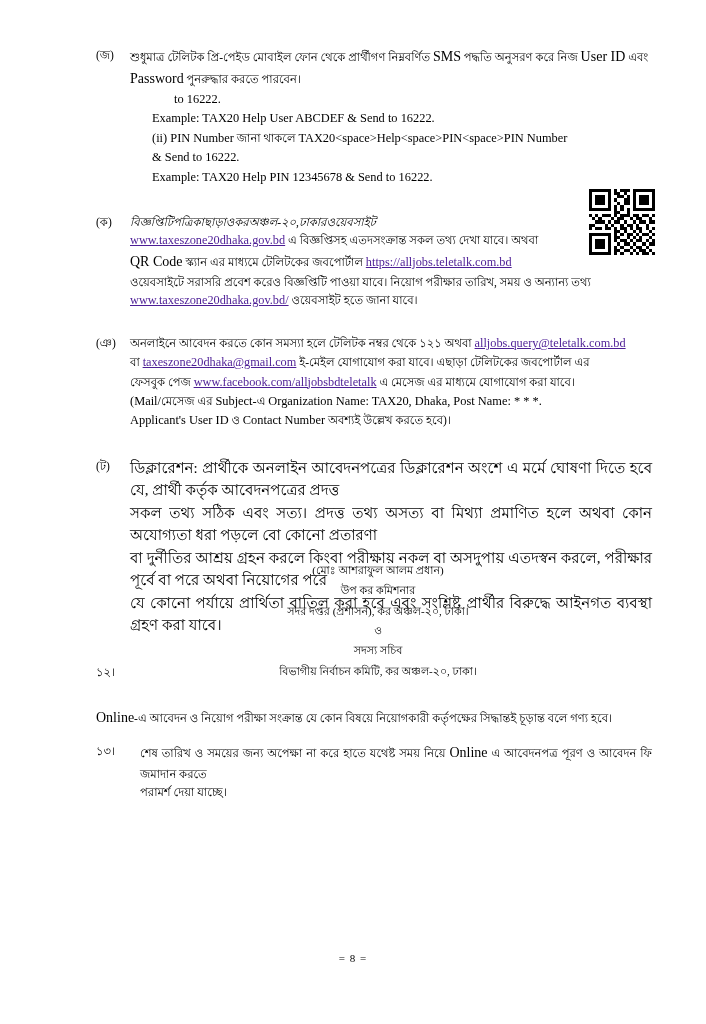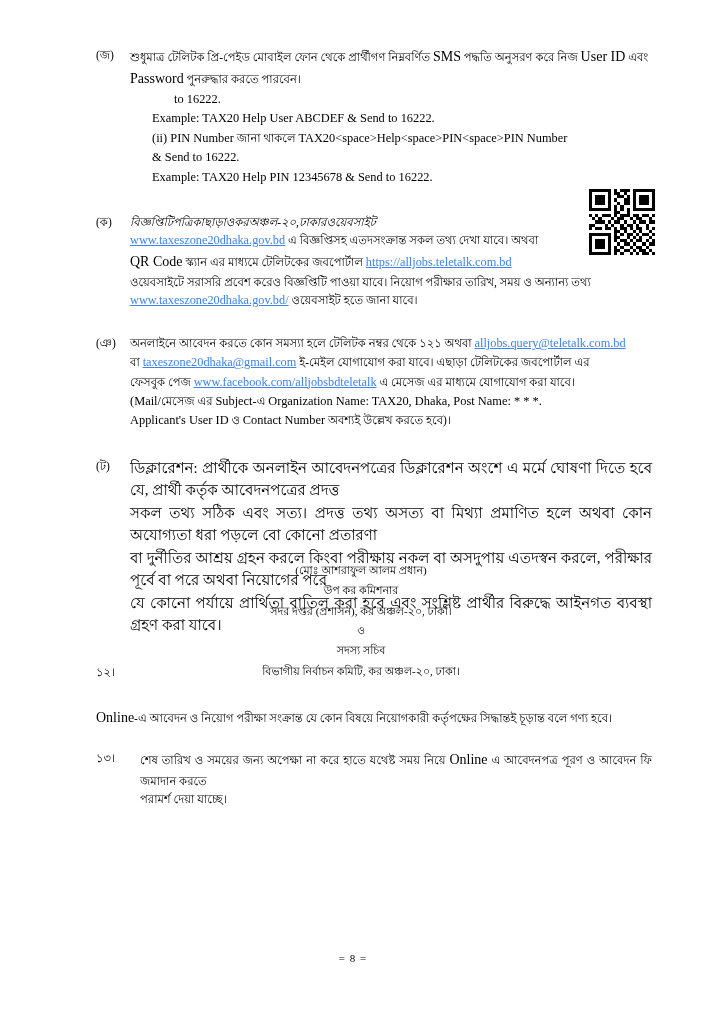--- a/index.html
+++ b/index.html
@@ -51,21 +51,21 @@
   .tight { line-height: 1.5; }
   .lat {
     font-family: "Liberation Serif", serif;
     font-size: 12.4px;
   }
   .big-lat {
     font-family: "Liberation Serif", serif;
     font-size: 14px;
   }
   .link {
-    color: #3b82f6;
+    color: #4c1d95;
     text-decoration: underline;
     font-family: "Liberation Serif", serif;
     font-size: 12.3px;
   }
   .indent1 { padding-left: 22px; display: block; }
   .indent2 { padding-left: 44px; display: block; }
 
   
   .qr-wrap {
     position: absolute;
@@ -103,21 +103,21 @@
   .clause .txt {
     flex: 1 1 auto;
     font-size: 11.5px;
     line-height: 1.6;
     text-align: justify;
   }
 
   
   .sign {
     position: absolute;
-    left: 83px;
+    left: 100px;
     top: 560px;
     width: 556px;
     text-align: center;
     font-size: 11px;
     line-height: 1.85;
   }
   .sign .l { display: block; }
   .sign .amp { display: block; font-size: 10.5px; }
 
   
@@ -191,21 +191,21 @@
       </div>
     </div>
 
     <div class="clause" style="margin-top:26px;flex-direction:column;">
       <div class="num">১২।</div>
       <div class="txt">
         <span class="big-lat">Online</span>-এ আবেদন ও নিয়োগ পরীক্ষা সংক্রান্ত যে কোন বিষয়ে নিয়োগকারী কর্তৃপক্ষের সিদ্ধান্তই চূড়ান্ত বলে গণ্য হবে।
       </div>
     </div>
 
-    <div class="clause" style="margin-top:20px;">
+    <div class="clause" style="margin-top:13px;">
       <div class="num">১৩।</div>
       <div class="txt">
         <span class="line">শেষ তারিখ ও সময়ের জন্য অপেক্ষা না করে হাতে যথেষ্ট সময় নিয়ে <span class="big-lat">Online</span> এ আবেদনপত্র পূরণ ও আবেদন ফি জমাদান করতে</span>
         <span class="line">পরামর্শ দেয়া যাচ্ছে।</span>
       </div>
     </div>
 
     <div class="qr-wrap">
       <svg class="qr" viewBox="0 0 21 21" shape-rendering="crispEdges">
         <rect width="21" height="21" fill="#ffffff"></rect>

